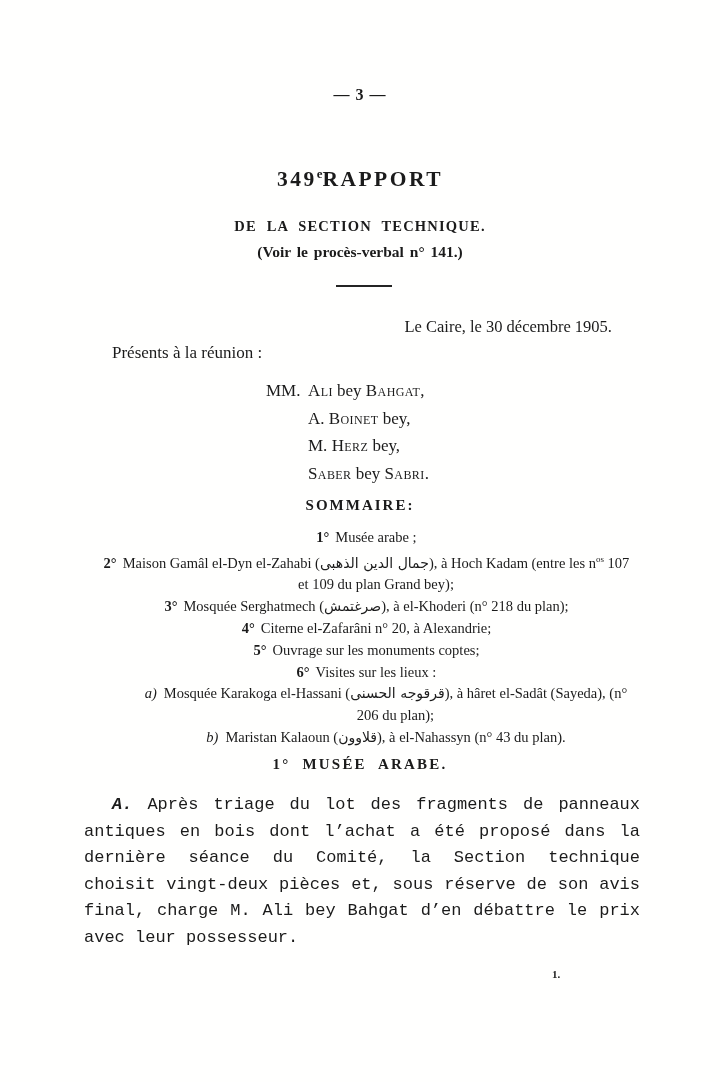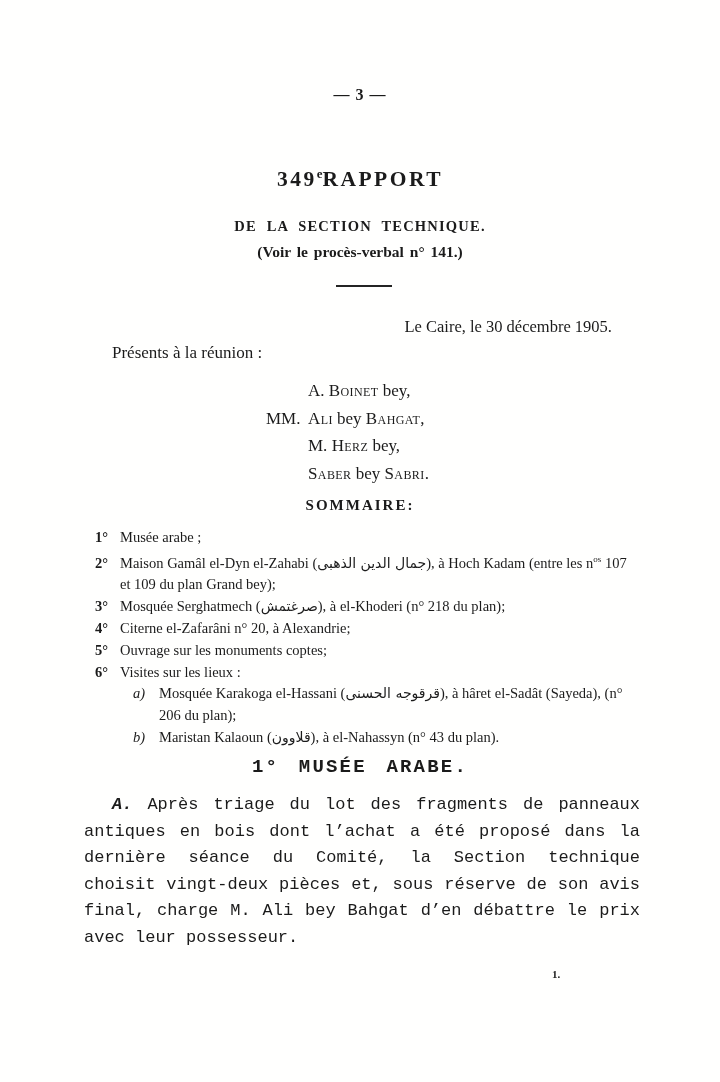--- a/index.html
+++ b/index.html
@@ -76,37 +76,36 @@
     font-weight: 700;
     letter-spacing: 2px;
   }
   .sommaire-list {
     top: 527px;
     left: 95px;
     width: 537px;
     font-size: 14.5px;
     line-height: 21.8px;
   }
-  .som-item { padding-left: 25px; text-indent: -25px; }
+  .som-item { padding-left: 25px; text-indent: -25px; text-align: center; }
   .som-item sup { font-size: 62%; }
   .som-sub { margin-left: 38px; padding-left: 26px; text-indent: -26px; }
   .som-num { display: inline-block; width: 25px; text-indent: 0; font-weight: 700; }
   .som-sub .som-num { width: 26px; font-weight: 400; font-style: italic; }
   .ar {
     font-family: "DejaVu Sans", sans-serif;
     font-size: 14px;
   }
 
   .section-heading {
     top: 756px;
-    font-size: 19px;
+    font-size: 15px;
     font-weight: 700;
     letter-spacing: 2.2px;
     word-spacing: 6px;
-    font-family: Liberation Mono, monospace;
   }
   .body-paragraphs {
     top: 784px;
     left: 84px;
     width: 556px;
     font-size: 17px;
     line-height: 26.6px;
     text-align: justify;
   }
   .body-para { margin: 8px 0 13px 0; text-indent: 28px; font-family: Liberation Mono, monospace; }
@@ -131,22 +130,22 @@
 
   <div class="abs center reference-note">(Voir le procès-verbal n° 141.)</div>
 
   <hr class="abs divider-rule">
 
   <div class="abs dateline">Le Caire, le 30 décembre 1905.</div>
 
   <div class="abs presents-label">Présents à la réunion :</div>
 
   <div class="abs attendees">
+      <div class="att-line"><span class="att-prefix">MM.</span><span class="sc">Ali</span><span> bey </span><span class="sc">Bahgat,</span></div>
       <div class="att-line"><span>A. </span><span class="sc">Boinet</span><span> bey,</span></div>
-      <div class="att-line"><span class="att-prefix">MM.</span><span class="sc">Ali</span><span> bey </span><span class="sc">Bahgat,</span></div>
       <div class="att-line"><span>M. </span><span class="sc">Herz</span><span> bey,</span></div>
       <div class="att-line"><span class="sc">Saber</span><span> bey </span><span class="sc">Sabri.</span></div>
     </div>
 
   <div class="abs center sommaire-heading">SOMMAIRE:</div>
 
   <div class="abs sommaire-list">
       <div class="som-item"><span class="som-num">1°</span>Musée arabe ;</div>
       <div class="som-item"><span class="som-num">2°</span>Maison Gamâl el-Dyn el-Zahabi (<span class="ar">جمال الدين الذهبى</span>), à Hoch Kadam (entre les n<sup>os</sup> 107 et 109 du plan Grand bey);</div>
       <div class="som-item"><span class="som-num">3°</span>Mosquée Serghatmech (<span class="ar">صرغتمش</span>), à el-Khoderi (n° 218 du plan);</div>

